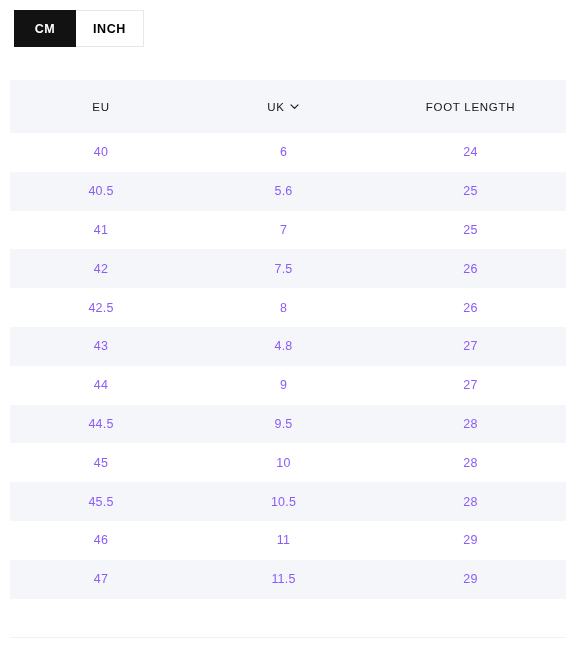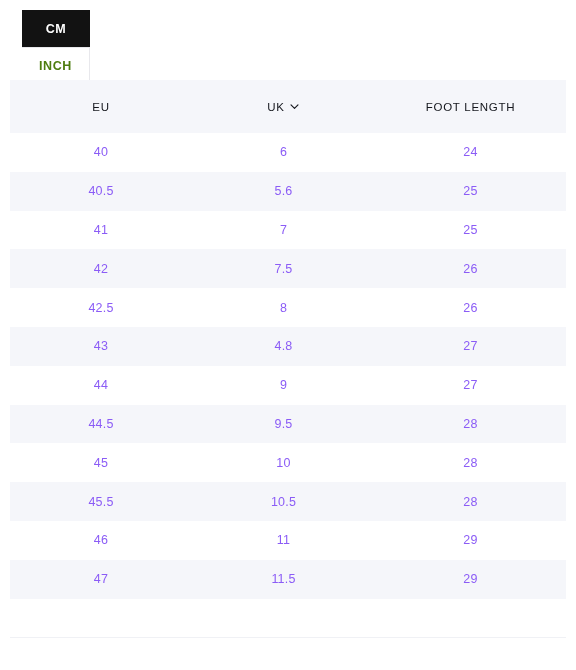--- a/index.html
+++ b/index.html
@@ -16,24 +16,23 @@
     width: 576px;
     height: 670px;
     position: relative;
     background: #ffffff;
     overflow: hidden;
   }
 
   
   .unit-tabs {
     position: absolute;
-    left: 22px;
+    left: 14px;
     top: 10px;
     display: flex;
-    flex-direction: column;
   }
 
   .unit-tab {
     height: 37px;
     min-width: 62px;
     padding: 0 17px;
     display: flex;
     align-items: center;
     justify-content: center;
     font-size: 12.5px;
@@ -46,21 +45,21 @@
   }
 
   .unit-tab.active {
     background: #121212;
     color: #ffffff;
     border-color: #121212;
   }
 
   .unit-tab.inactive {
     background: #ffffff;
-    color: #4d7c0f;
+    color: #000000;
     border-left: none;
   }
 
   
   .chart-table {
     position: absolute;
     left: 10px;
     top: 80px;
     width: 556px;
     border-collapse: collapse;

